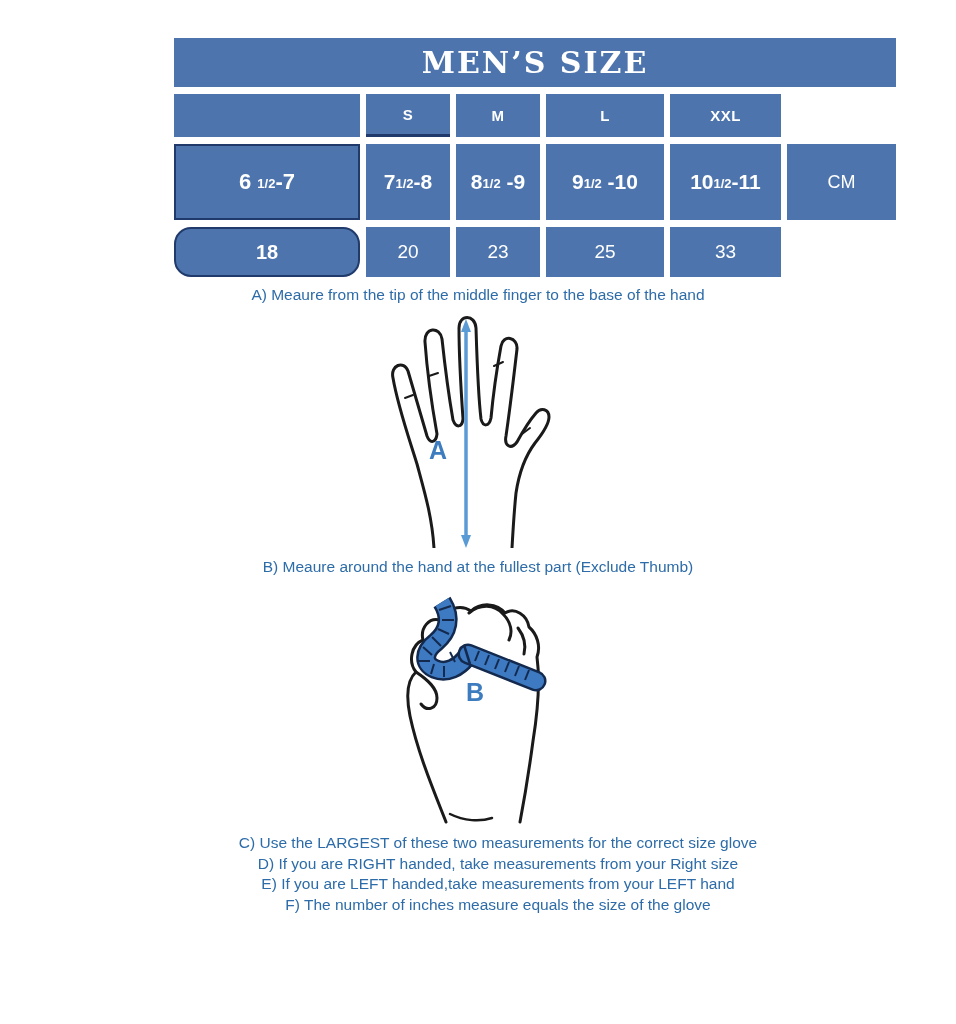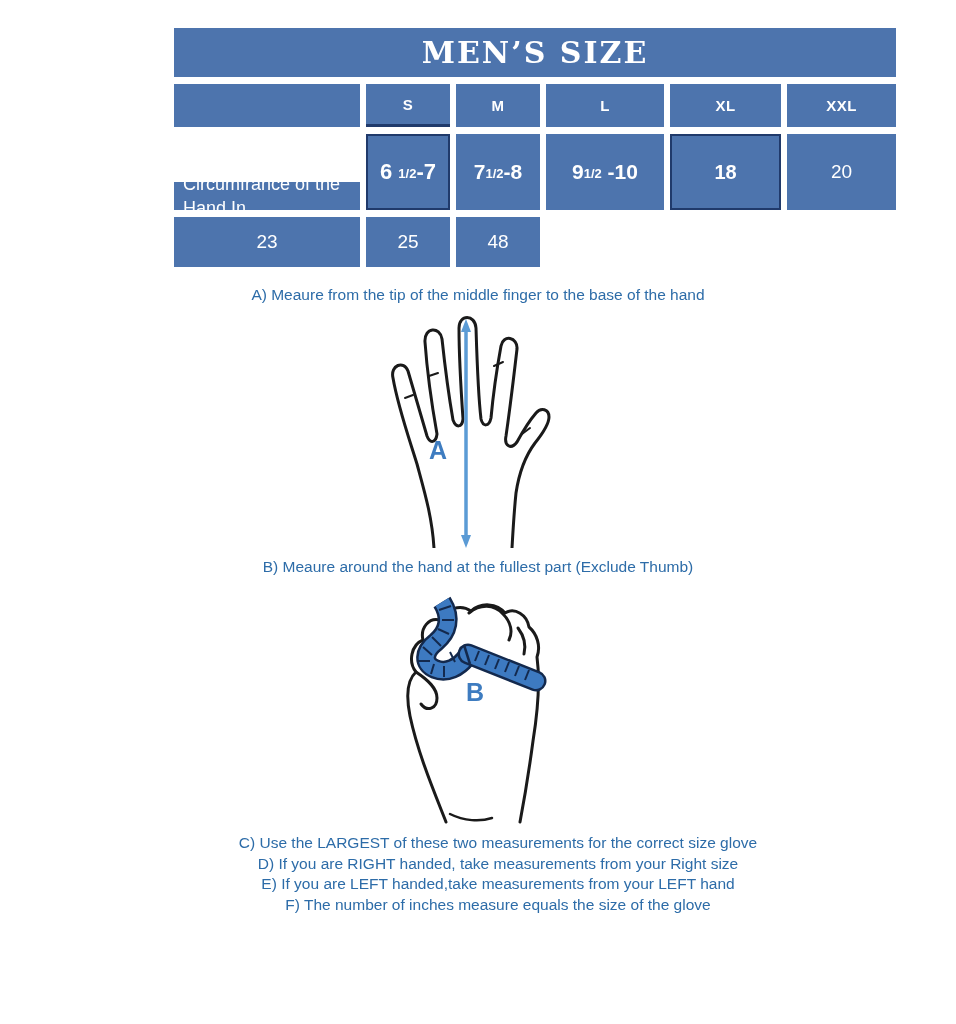--- a/index.html
+++ b/index.html
@@ -2,21 +2,21 @@
 <html><head>
 <meta charset="utf-8">
 <style>
   html,body { margin:0; padding:0; background:#ffffff; }
   .canvas {
     position:relative; width:956px; height:1024px; background:#ffffff;
     font-family:"Liberation Sans", sans-serif; overflow:hidden;
   }
 
   
-  .table-wrap { position:absolute; left:154px; top:28px; width:722px;padding-left:20px; }
+  .table-wrap { position:absolute; left:154px; top:38px; width:722px;padding-left:20px; }
   .title-bar {
     height:49px; background:#4d74ad; color:#ffffff;
     display:flex; align-items:center; justify-content:center;
     font-family:"DejaVu Serif", serif; font-weight:bold;
     font-size:30px; letter-spacing:2px;
   }
   .grid {
     margin-top:7px;
     display:grid;
     grid-template-columns:186px 84px 84px 118px 111px 109px;
@@ -30,21 +30,21 @@
   }
   .cell.head { font-weight:bold; font-size:15px; letter-spacing:0.5px; }
   .cell.circlabel {
     justify-content:flex-start; text-align:left;
     font-size:18px; line-height:1.35; padding-left:9px; padding-right:6px;margin-top:48px;
   }
   .cell.cmlabel { font-size:18px; }
   .cell.val { font-size:21px;font-weight:bold; }
   .cell.cmval { font-size:19px; }
   .cell.boldval { font-weight:bold; font-size:22px; }
-  .cell.cmbold { font-weight:bold; font-size:20px; }
+  .cell.cmbold { font-weight:bold; font-size:20px;border-radius:17px; }
   .frac { font-size:13px; position:relative; top:-1px; font-weight:inherit; }
   .hl { border:2.5px solid #203a6b; }
   .hlb { border-bottom:3px solid #203a6b; }
 
   
   .note {
     position:absolute; left:0; width:956px; text-align:center;
     color:#2d6ca8; font-size:15.5px;
   }
   .note-block {
@@ -62,39 +62,45 @@
 <div class="canvas">
 
   <div class="table-wrap">
     <div class="title-bar">MEN’S SIZE</div>
     <div class="grid">
 
       <div class="cell head"></div>
       <div class="cell head hlb">S</div>
       <div class="cell head">M</div>
       <div class="cell head">L</div>
-      <div class="cell head">XL</div>
       <div class="cell head">XXL</div>
 
       <div class="cell circlabel">Circumfrance of the Hand In</div>
       <div class="cell val boldval hl">
           <span><span>6 </span><span class="frac">1/2</span><span>-7</span></span>
         </div>
       <div class="cell val">
           <span><span>7</span><span class="frac">1/2</span><span>-8</span></span>
         </div>
       <div class="cell val">
+          <span><span>8</span><span class="frac">1/2</span><span> -9</span></span>
+        </div>
+      <div class="cell val">
           <span><span>9</span><span class="frac">1/2</span><span> -10</span></span>
         </div>
-
+      <div class="cell val">
+          <span><span>10</span><span class="frac">1/2</span><span>-11</span></span>
+        </div>
+
+      <div class="cell cmlabel">CM</div>
       <div class="cell cmval cmbold hl">18</div>
       <div class="cell cmval">20</div>
       <div class="cell cmval">23</div>
       <div class="cell cmval">25</div>
-      <div class="cell cmval">48</div>
+      <div class="cell cmval">33</div>
     </div>
   </div>
 
   <div class="note" style="top:286px;">A) Meaure from the tip of the middle finger to the base of the hand</div>
 
   <div class="fig" style="left:372px; top:312px;">
     <svg width="200" height="236" viewBox="0 0 200 236">
 
       <path d="M 62 236
            C 60 204 52 178 45 152

